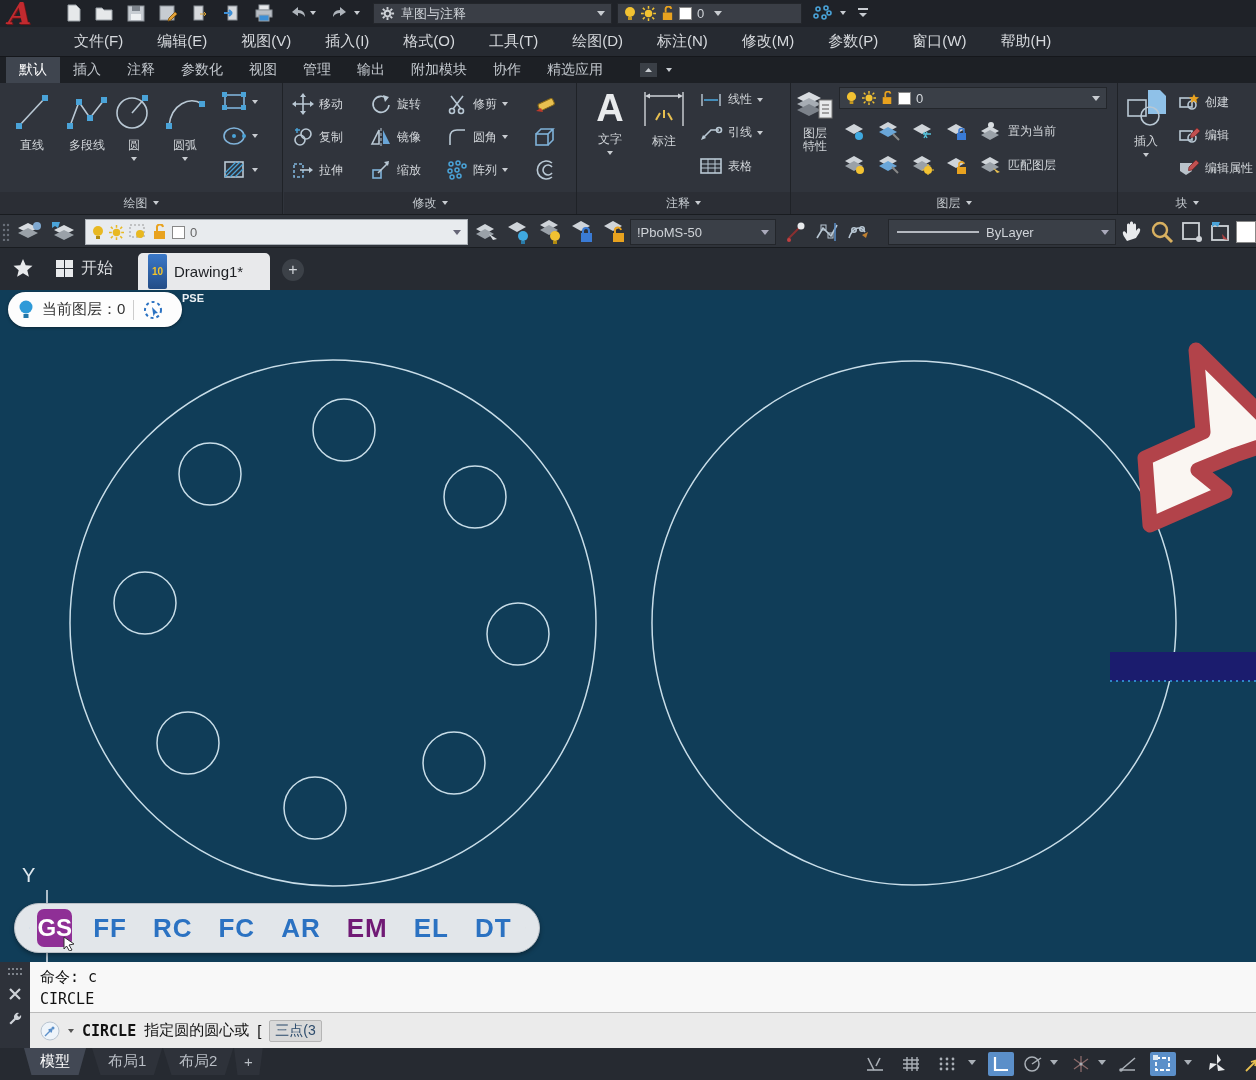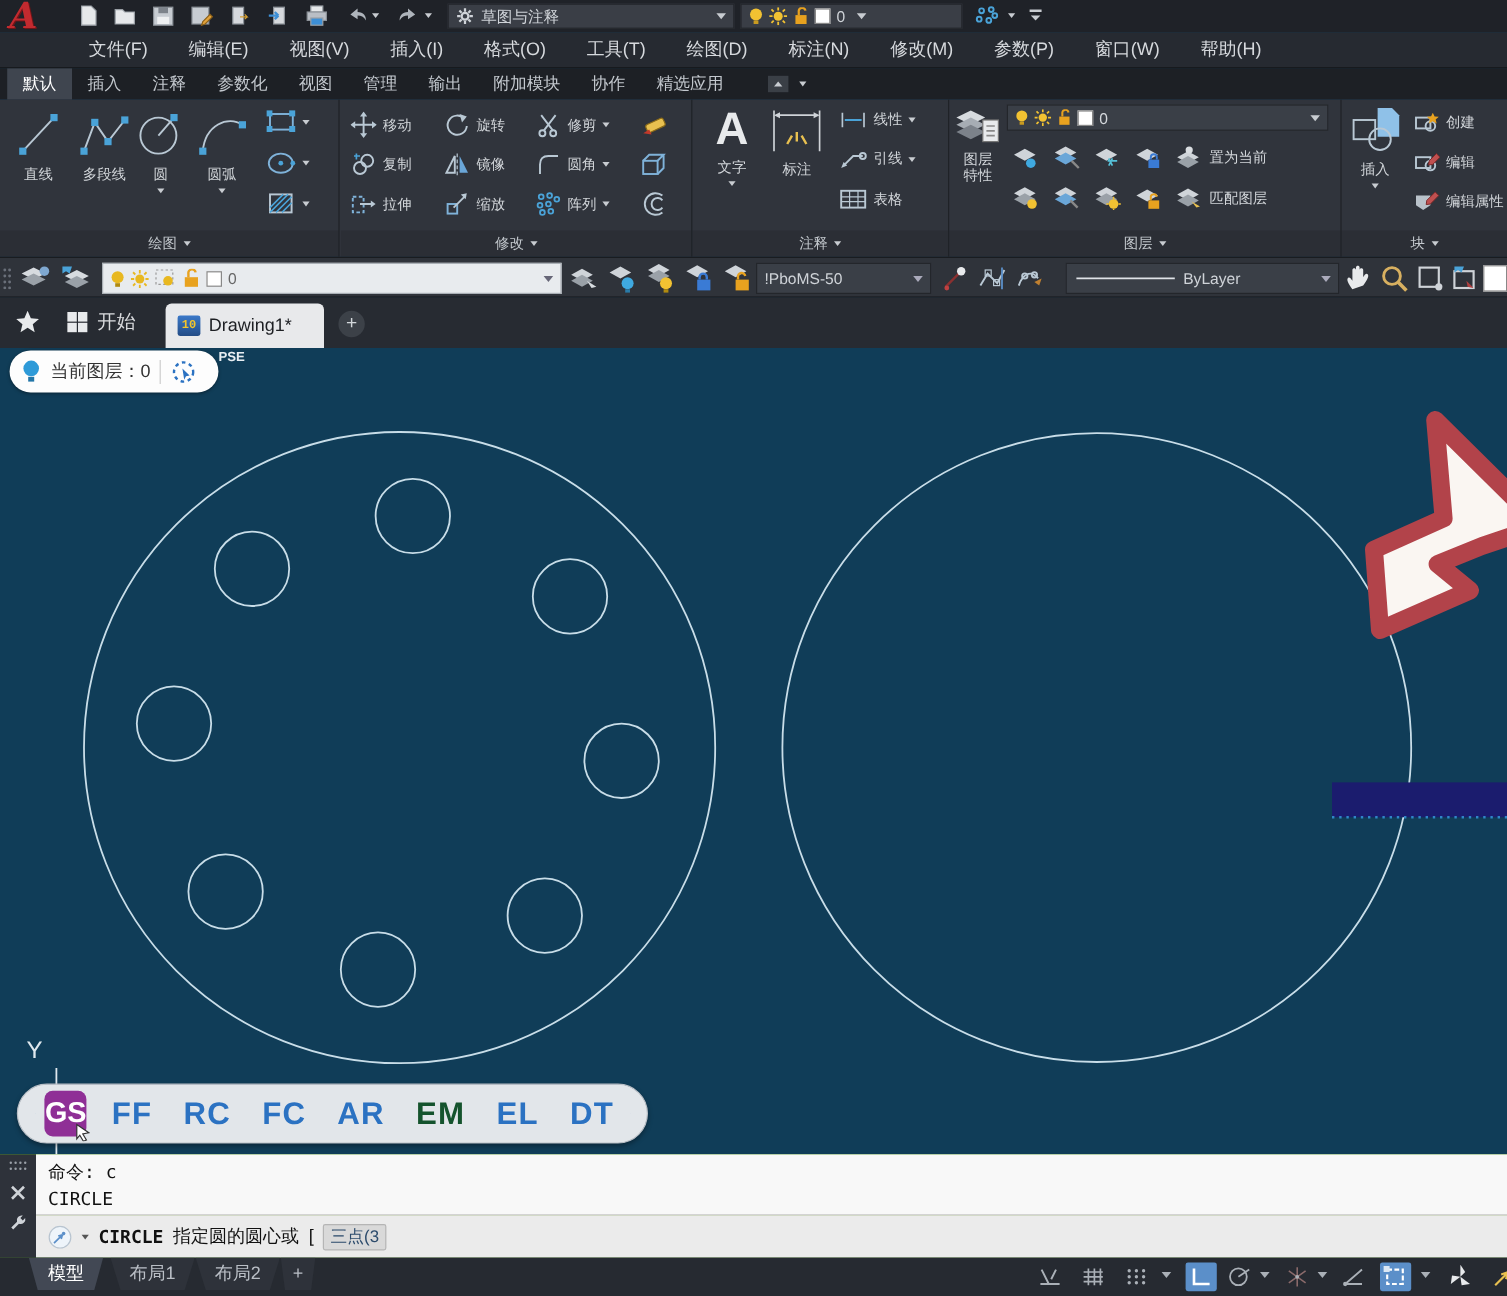--- a/index.html
+++ b/index.html
@@ -42,33 +42,33 @@
   
   #toolbar2 { left:0; top:214px; width:1256px; height:34px; background:#2f333a; border-top:1px solid #191c20; border-bottom:1px solid #191c20; }
   .t2field { position:absolute; top:4px; height:26px; display:flex; align-items:center; gap:5px; padding:0 6px; font-size:13px; }
   .t2light { background:#e8ebee; border:1px solid #aab0b6; color:#666; }
   .t2dark  { background:#3a3f47; border:1px solid #23262b; color:#cfd3d8; }
   .dncaret { width:0;height:0;border-left:4px solid transparent;border-right:4px solid transparent;border-top:5px solid #667; margin-left:auto; }
 
   
   #filetabs { left:0; top:248px; width:1256px; height:42px; background:#272b32; }
   #drawing-tab { position:absolute; left:138px; top:5px; width:132px; height:37px; background:#e8e9eb; border-radius:5px 5px 0 0; display:flex; align-items:center; gap:7px; padding:0 10px; color:#1d1f23; font-size:15px; }
-  #badge10 { width:19px; height:17px; background:linear-gradient(#3a78c8,#234c86); color:#f3c42a; font-size:10px; font-weight:bold; display:flex; align-items:center; justify-content:center; border-radius:2px;font-family:Liberation Mono, monospace; }
+  #badge10 { width:19px; height:35px; background:linear-gradient(#3a78c8,#234c86); color:#f3c42a; font-size:10px; font-weight:bold; display:flex; align-items:center; justify-content:center; border-radius:2px; }
   #start-item { position:absolute; left:56px; top:10px; display:flex; align-items:center; gap:8px; color:#d8dadd; font-size:16px; }
   #newtab-btn { position:absolute; left:282px; top:11px; width:22px; height:22px; border-radius:50%; background:#3c4148; color:#d3d7db; font-size:16px; display:flex; align-items:center; justify-content:center; }
 
   
   #canvas { left:0; top:290px; width:1256px; height:672px; background:#103d58; }
   #layer-pill { position:absolute; left:8px; top:2px; width:174px; height:35px; background:#fdfdfd; border-radius:18px; display:flex; align-items:center; gap:8px; padding:0 10px; box-shadow:0 1px 3px rgba(0,0,0,.4); }
   #layer-pill .txt { color:#333; font-size:15px; }
   #layer-pill .sep { width:1px; height:20px; background:#ccc; }
   #pse { position:absolute; left:182px; top:2px; color:#e8eef2; font-size:11px; font-weight:bold; }
   #shortcut-pill { position:absolute; left:14px; top:613px; width:526px; height:50px; background:#e2e6ea; border:1px solid #b9bfc6; border-radius:26px; display:flex; align-items:center; gap:0; padding:0 14px; box-shadow:0 2px 4px rgba(0,0,0,.35); }
   .sc-item { font-size:26px; font-weight:bold; color:#2b72c2; letter-spacing:1px; padding:0 13px; }
-  .sc-item.olive { color:#14532d; }
+  .sc-item.olive { color:#701a75; }
   #gs-badge { position:relative; width:44px; height:38px; background:#8f2f96; border-radius:7px; color:#fff; font-size:24px; font-weight:bold; display:flex; align-items:center; justify-content:center; margin:0 8px; }
   #caption { left:300px; top:996px; width:660px; text-align:center; font-size:50px; font-weight:800; letter-spacing:2px; color:#f8cd0e; -webkit-text-stroke:9px #000; paint-order:stroke fill; z-index:60; white-space:nowrap; }
 
   
   #cmd { left:0; top:962px; width:1256px; height:86px; background:#84cc16; }
   #cmd-strip { position:absolute; left:0; top:0; width:30px; height:86px; background:#2e323a; display:flex; flex-direction:column; align-items:center; gap:10px; padding-top:5px; }
   #cmd-hist { position:absolute; left:30px; top:0; width:1226px; height:51px; background:#f8f8f8; border-bottom:1px solid #bbb; font-family:"DejaVu Sans Mono", monospace; font-size:15px; color:#111; padding:4px 10px; line-height:22px; }
   #cmd-prompt { position:absolute; left:30px; top:51px; width:1226px; height:35px; background:#ebebeb; display:flex; align-items:center; gap:8px; padding:0 10px; font-size:15px; color:#111; }
   #cmd-prompt .cmdname { font-family:"DejaVu Sans Mono", monospace; font-weight:bold; }
   #opt-chip { background:#d9d9d9; border:1px solid #b5b5b5; border-radius:2px; padding:1px 5px; font-size:14px; color:#2b4a6b; }

